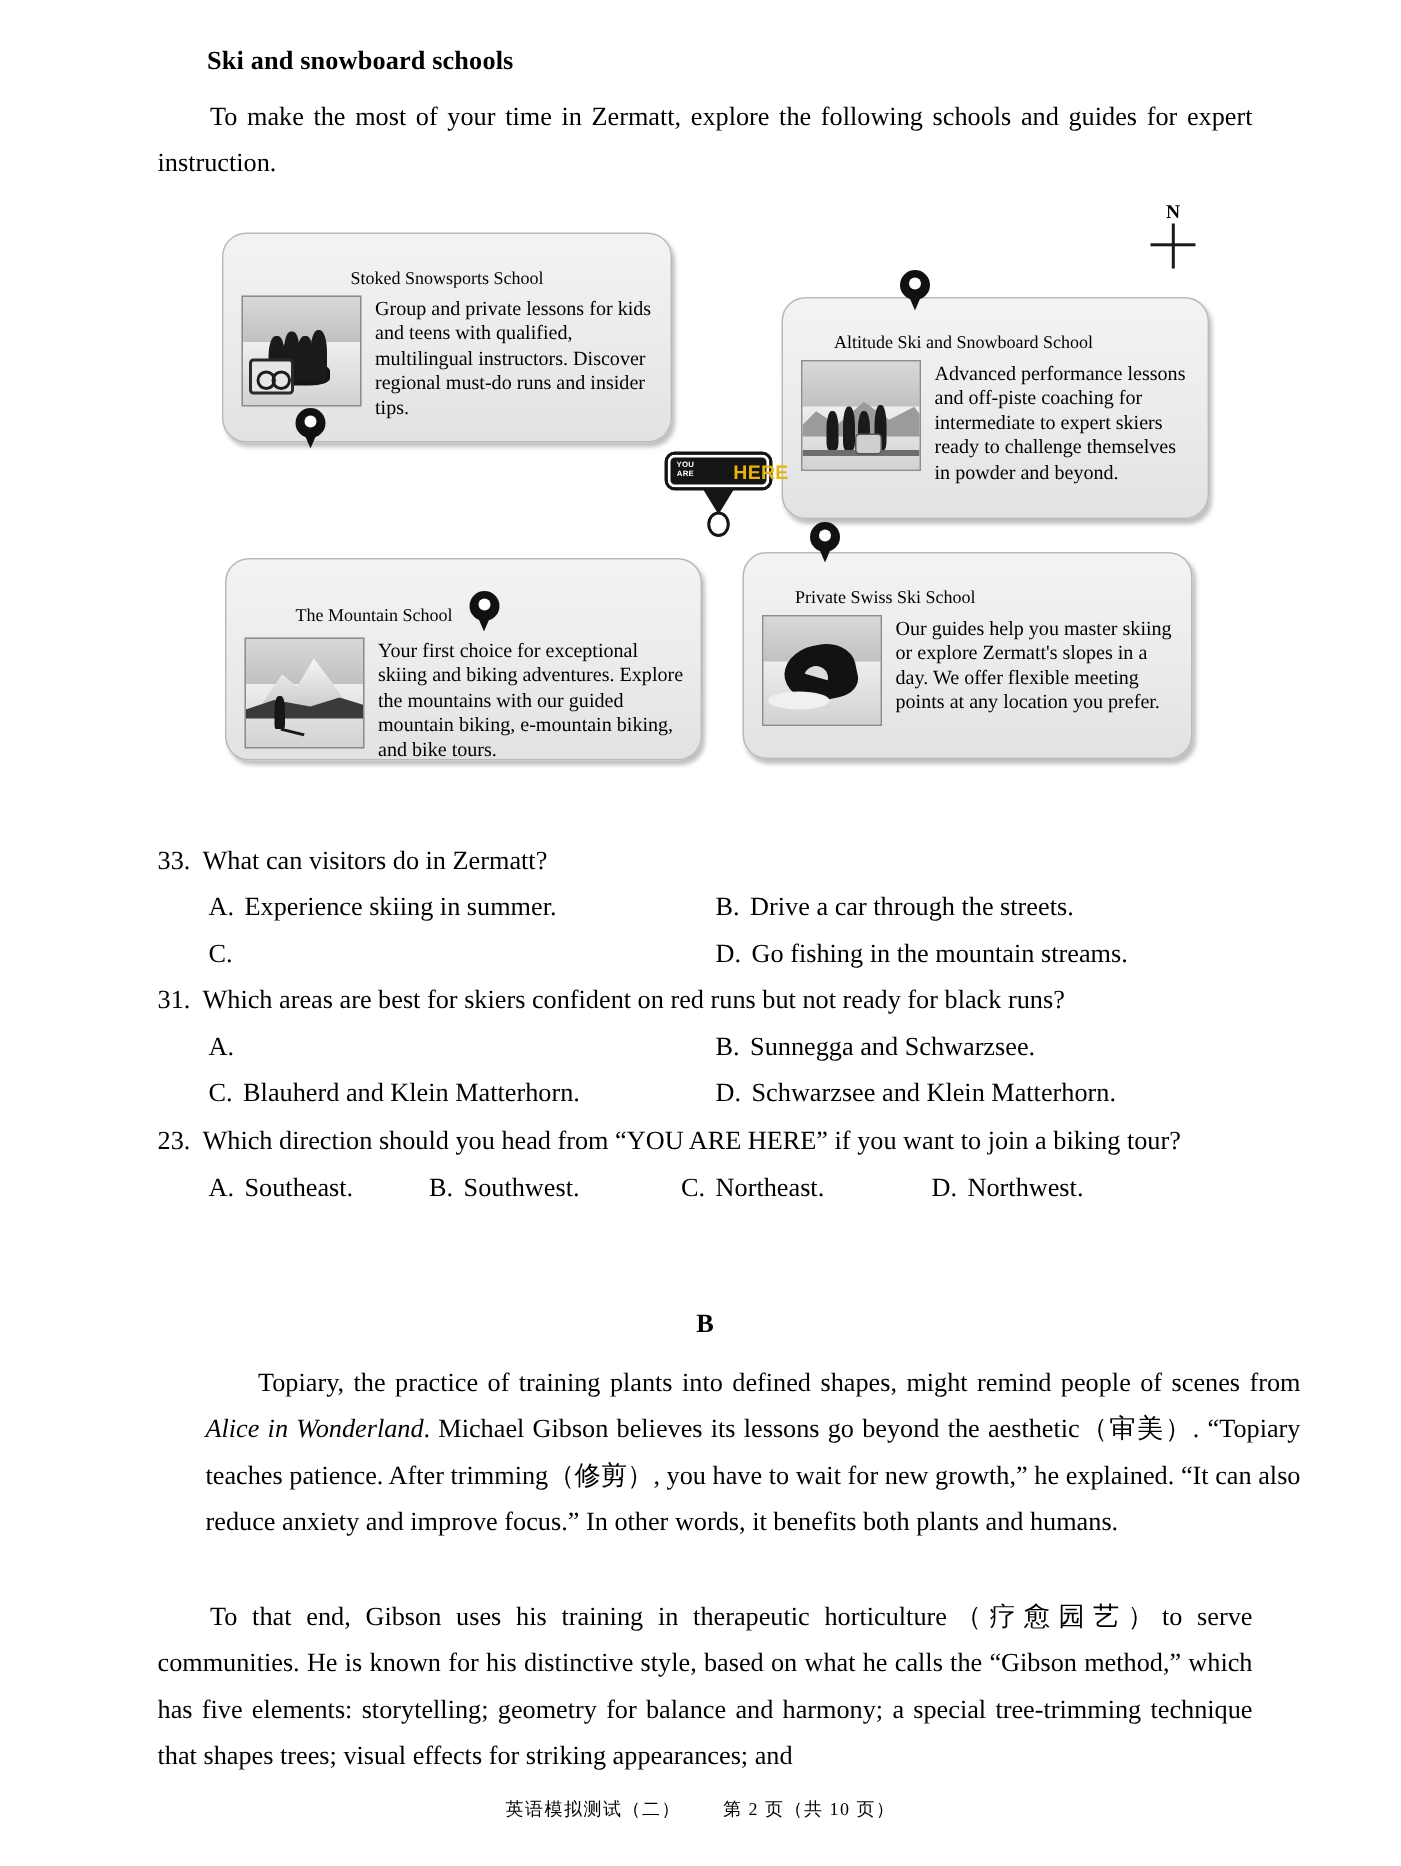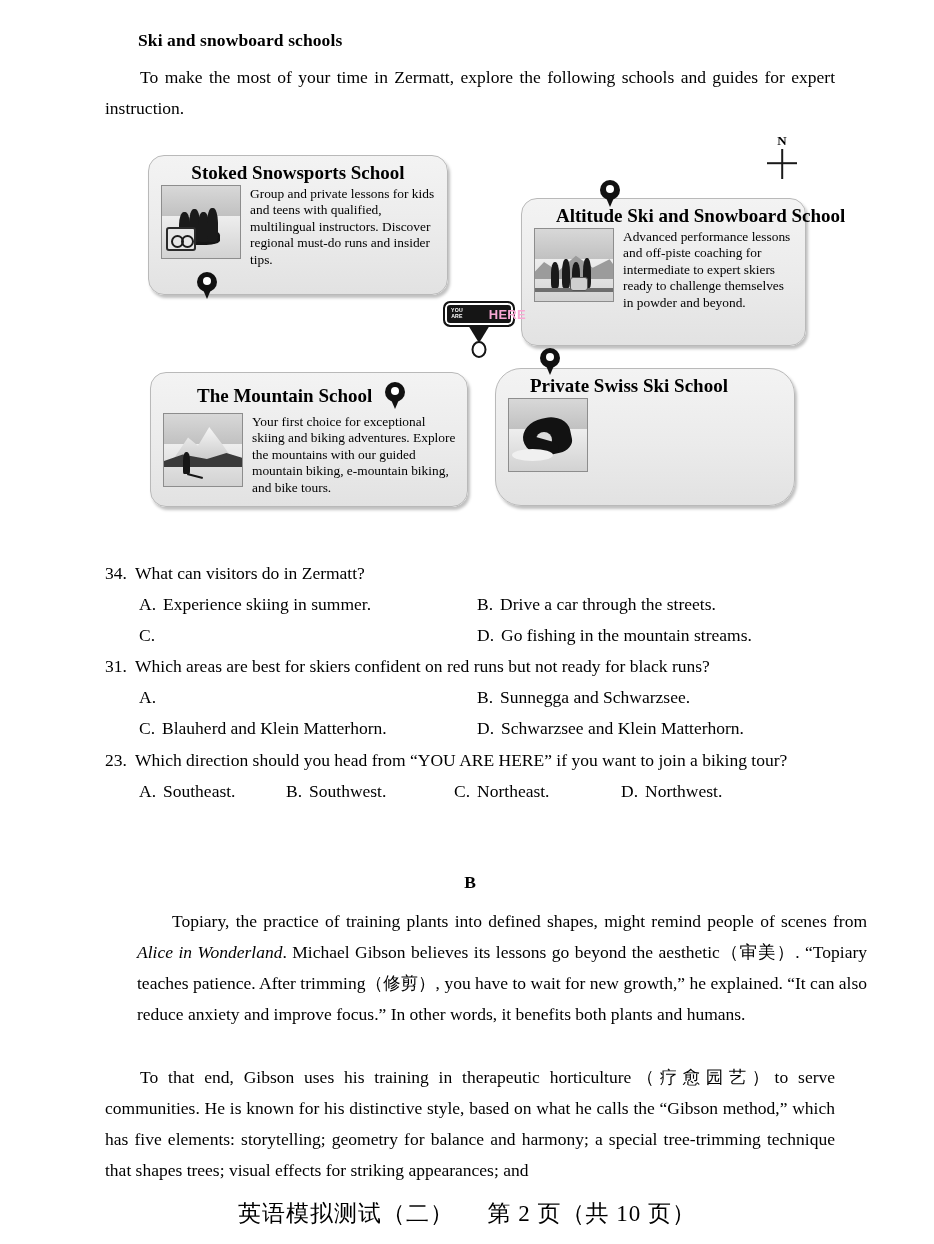--- a/index.html
+++ b/index.html
@@ -56,24 +56,24 @@
   .card {
     position: absolute;
     background: linear-gradient(180deg,#f3f3f3 0%, #ebebeb 55%, #e2e2e2 100%);
     border: 1px solid #b9b9b9;
     border-radius: 16px;
     box-shadow: 2px 3px 3px rgba(0,0,0,.25);
     box-sizing: border-box;
   }
 
   .card-title {
-    font-weight: bold;
-    font-size: 19px;
+    font-weight: normal;
+    font-size: 12px;
     line-height: 16px;
-    margin: 9px 0 4px 0;
+    margin: 21px 0 4px 0;
     padding: 0 10px;
     white-space: nowrap;
   }
   .card-title.center { text-align: center; }
   .card-title.left   { text-align: left; padding-left: 34px; }
   .card-title.indent { text-align: left; padding-left: 46px; }
 
   .card-body {
     display: flex;
     padding: 0 10px 6px 12px;
@@ -233,21 +233,21 @@
   .here-small {
     color:#fff;
     font-size:5.2px;
     line-height:5.6px;
     font-weight:bold;
     letter-spacing:.2px;
     text-align:center;
     font-family:"Liberation Sans", sans-serif;
   }
   .here-big {
-    color:#f9a8d4;
+    color:#eab308;
     font-size:13px;
     font-weight:bold;
     line-height:13px;
     letter-spacing:.2px;
     font-family:"Liberation Sans", sans-serif;
     padding-left:23px;
   }
   .here-stem {
     position:absolute; left:50%; top:24px; transform:translateX(-50%);
     width:22px; height:18px; background:#151515;
@@ -290,21 +290,21 @@
     text-align:center;
     font-weight:bold;
     font-size:17.5px;
   }
 
   
   .footer {
     position:absolute;
     left:0; top:1198px; width:934px;
     text-align:center;
-    font-size:23px;
+    font-size:12px;
     font-family:"Liberation Serif","DejaVu Serif",serif;
   }
   .footer .cn { letter-spacing:1px; }
 </style>
 </head>
 <body>
 
 <div class="page">
 
   <div class="col" style="top:62px;">
@@ -395,39 +395,40 @@
             <div class="pole"></div>
         </div>
         <div class="card-text">Your first choice for exceptional skiing and biking adventures. Explore the mountains with our guided mountain biking, e-mountain biking, and bike tours.</div>
       </div>
     </div>
 
     <div class="pin" style="left:540px; top:348px;">
       <div class="tail"></div>
         <div class="head"></div>
     </div>
-    <div class="card" style="left:495px; top:368px; width:300px; height:138px;border-radius:26px;">
+    <div class="card" style="left:495px; top:368px; width:300px; height:138px;">
       <div class="card-title left">Private Swiss Ski School</div>
       <div class="card-body">
         <div class="thumb t-carve">
           <div class="sky"></div>
             <div class="snow"></div>
           <div class="curve"></div>
             <div class="hole"></div>
           <div class="arm"></div>
             <div class="spray"></div>
         </div>
+        <div class="card-text">Our guides help you master skiing or explore Zermatt's slopes in a day. We offer flexible meeting points at any location you prefer.</div>
       </div>
     </div>
 
   </div>
 
   <div class="col q" style="top:558px;">
     <div class="q-stem">
-      <span class="q-num">34.</span>
+      <span class="q-num">33.</span>
       <span class="q-text">What can visitors do in Zermatt?</span>
     </div>
     <div class="opt-row two-col">
       <span class="opt" style="width:338px;">
         <span class="opt-let">A.</span>
         <span>Experience skiing in summer.</span>
       </span>
       <span class="opt">
         <span class="opt-let">B.</span>
         <span>Drive a car through the streets.</span>

